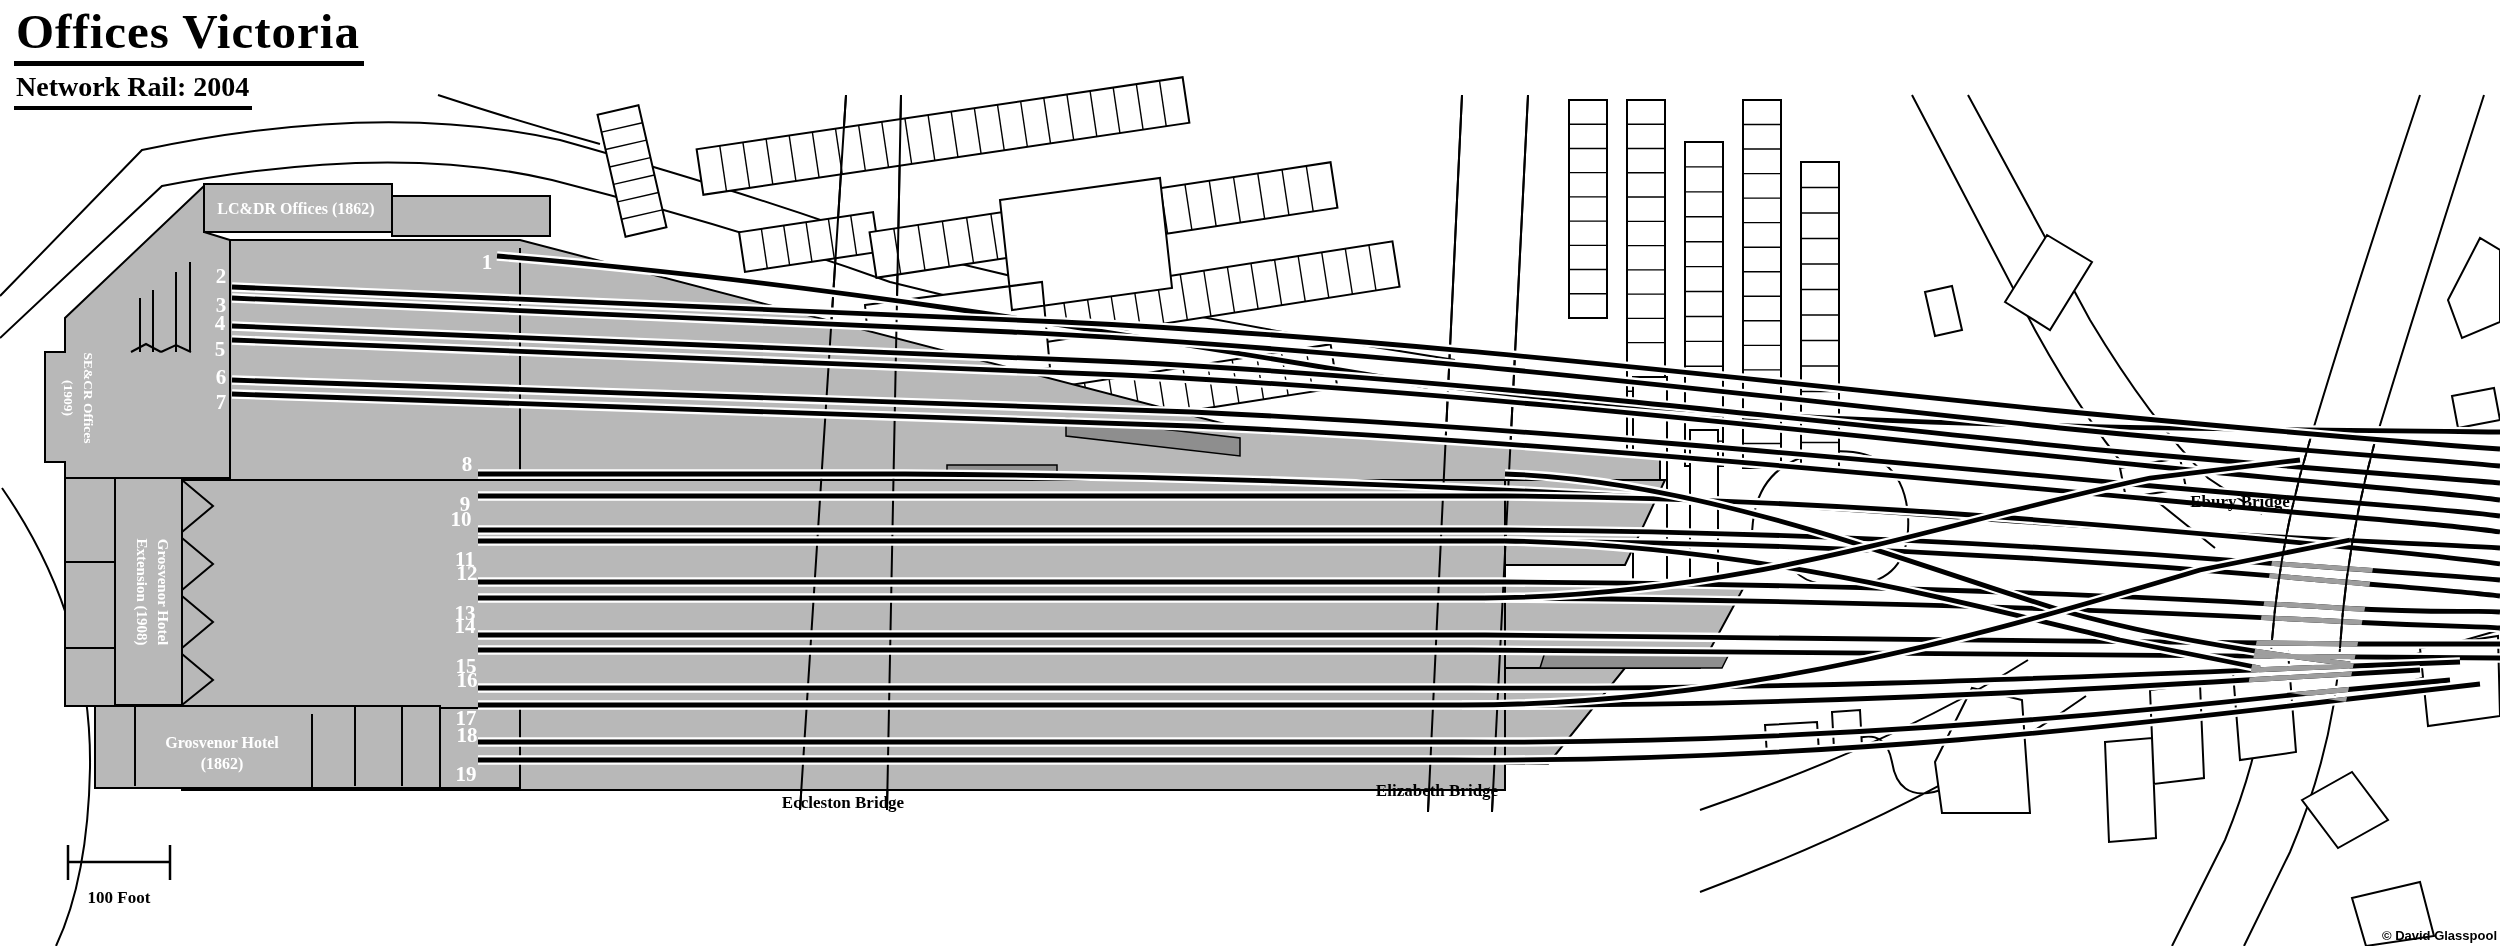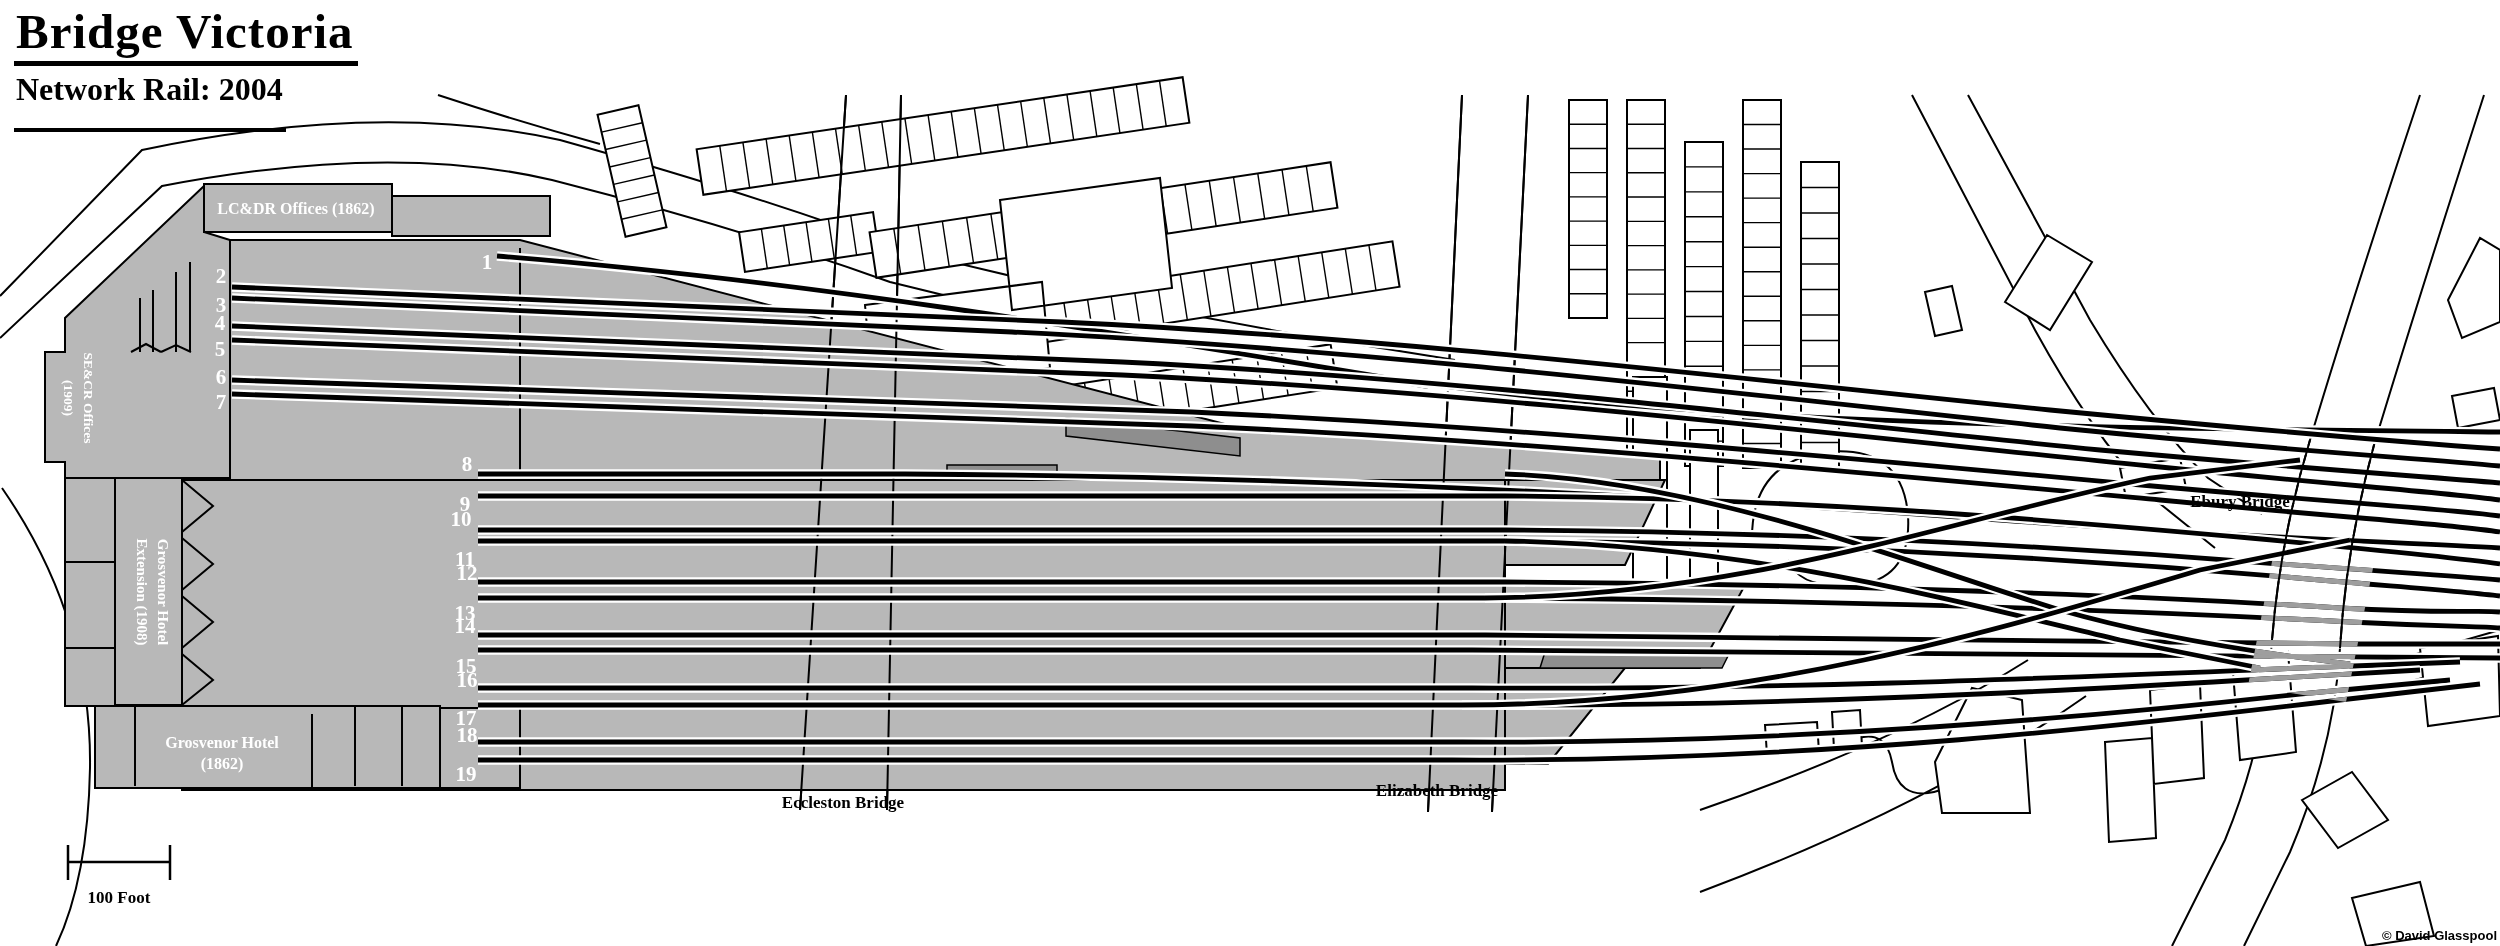--- a/index.html
+++ b/index.html
@@ -2,22 +2,22 @@
 <html style="--station-gray: #b8b8b8; --canopy-gray: #8e8e8e; --bridge-track-gray: #9e9e9e;"><head>
 <meta charset="utf-8">
 <style>
   html,body{margin:0;padding:0;background:#fff;}
   .stage{position:relative;width:2500px;height:946px;background:#fff;overflow:hidden;
          font-family:"Liberation Serif", serif;}
   .stage svg{position:absolute;left:0;top:0;}
   .title-block{position:absolute;left:14px;top:4px;z-index:5;}
   .title-main{display:table;font-size:49px;font-weight:bold;letter-spacing:1px;color:#000;
               border-bottom:5px solid #000;padding:0 4px 1px 2px;line-height:1.15;}
-  .title-sub{display:table;font-size:32px;font-weight:bold;color:#000;
-             border-bottom:4px solid #000;padding:0 3px 19px 2px;margin-top:4px;line-height:1.2;}
+  .title-sub{display:table;font-size:28px;font-weight:bold;color:#000;
+             border-bottom:4px solid #000;padding:0 3px 2px 2px;margin-top:4px;line-height:1.2;}
   
   .gray{fill:var(--station-gray);stroke:#000;stroke-width:2;}
   .dark{fill:var(--canopy-gray);stroke:#000;stroke-width:1.5;}
   .bld{fill:#fff;stroke:#000;stroke-width:2;}
   .rd{fill:none;stroke:#000;stroke-width:2;}
   .xtr{fill:none;stroke:#000;stroke-width:2;}
   .ladr{fill:#fff;stroke:#000;stroke-width:2;}
   .rung{stroke:#000;stroke-width:1.4;}
   .tc{fill:none;stroke:#fff;stroke-width:9.5;}
   .tl{fill:none;stroke:currentColor;stroke-width:4.8;}
@@ -28,21 +28,21 @@
   .scaletxt{font-family:"Liberation Serif",serif;font-weight:bold;font-size:17px;fill:#000;text-anchor:middle;}
   .credit{font-family:"Liberation Sans",sans-serif;font-weight:bold;font-size:13px;fill:#000;text-anchor:end;}
   .sb{stroke:#000;stroke-width:2.5;fill:none;}
 </style>
 </head>
 <body>
 
 <div class="stage">
 
   <div class="title-block">
-    <div class="title-main">Bridge Victoria</div>
+    <div class="title-main">Offices Victoria</div>
     <div class="title-sub">Network Rail: 2004</div>
   </div>
 
   <svg width="2500" height="946" viewBox="0 0 2500 946">
     <defs>
       <clipPath id="eburyClip">
         <path d="M2292,458 L2392,474 L2346,702 L2248,686 Z"></path>
       </clipPath>
     </defs>
 

